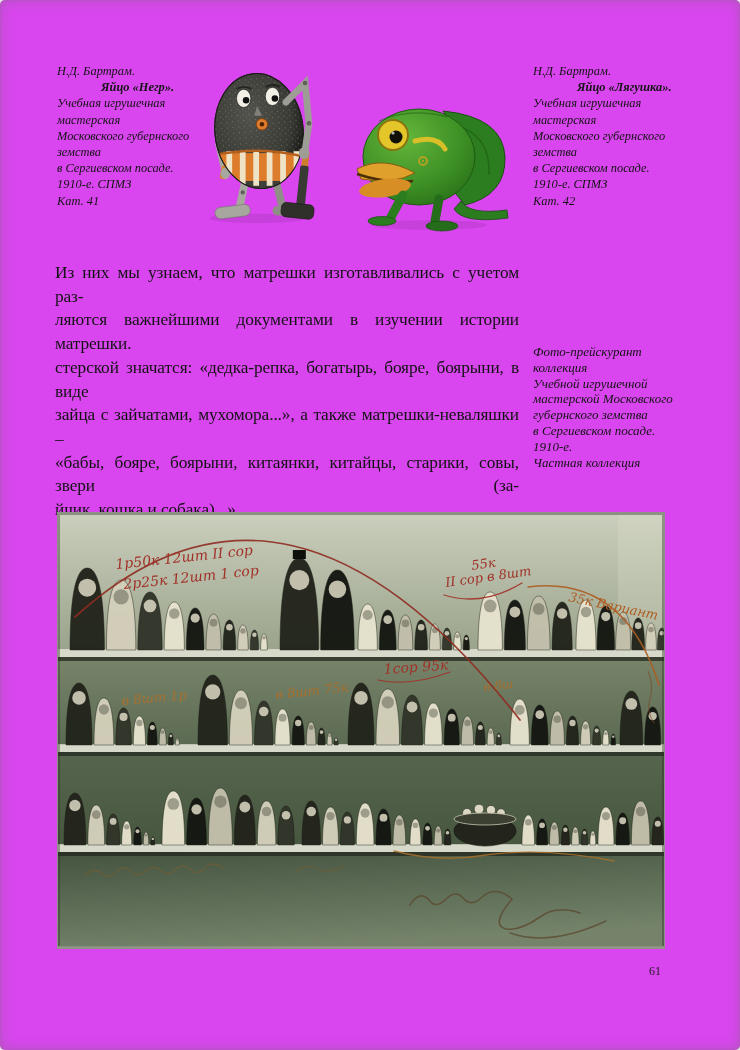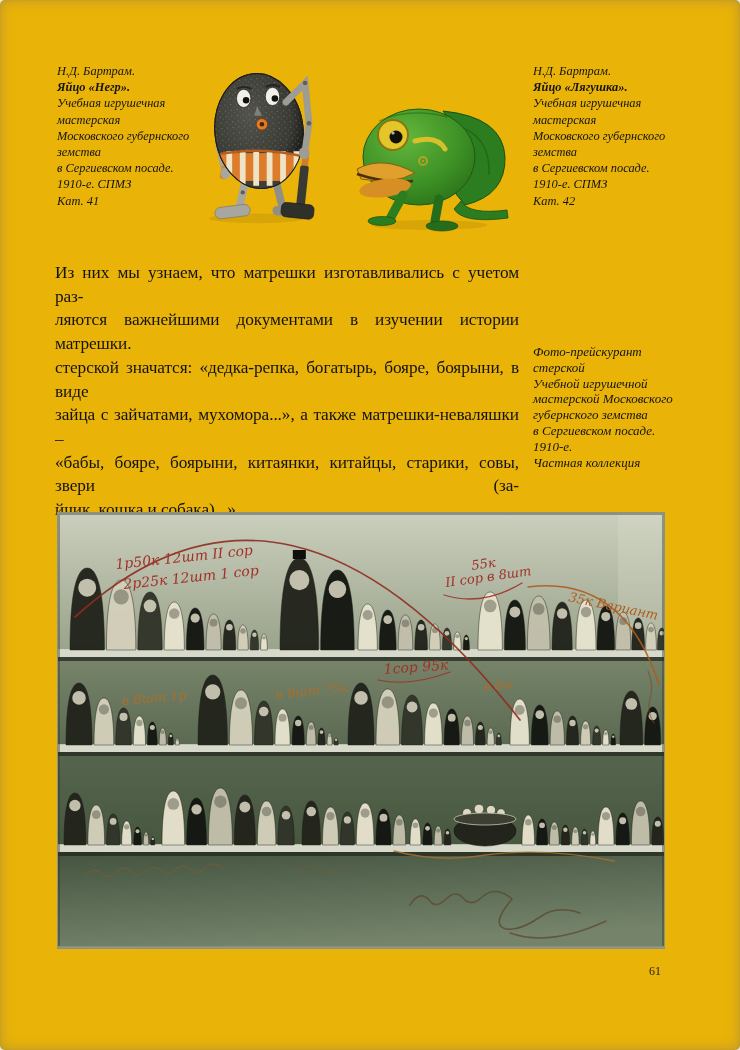--- a/index.html
+++ b/index.html
@@ -1,24 +1,24 @@
 <!DOCTYPE html>
 <html><head>
 <meta charset="utf-8">
 <style>
   html,body{margin:0;padding:0;background:#e9e9e7;}
   .page{
     position:relative;width:740px;height:1050px;margin:0 auto;
-    background:#eab308;overflow:hidden;border-radius:5px;
+    background:#d946ef;overflow:hidden;border-radius:5px;
     box-shadow:inset 0 0 14px rgba(110,110,104,.38), inset 0 0 3px rgba(120,120,115,.25);
     font-family:"Liberation Serif","DejaVu Serif",serif;color:#1b1b1b;
   }
   .caption{position:absolute;font-style:italic;font-size:12.4px;line-height:16.2px;color:#141414;}
   .caption div{white-space:nowrap;}
-  .caption .b{font-weight:bold;}
+  .caption .b{font-weight:bold;margin-left:44px;}
   .caption-left{left:57px;top:63px;width:155px;}
   .caption-right{left:533px;top:63px;width:175px;}
   .caption-photo{left:533px;top:344px;width:180px;line-height:15.8px;font-size:13px;}
   .bodytext{position:absolute;left:55px;top:261px;width:464px;font-size:17.3px;line-height:23.7px;color:#131313;letter-spacing:-0.1px;}
   .bodytext div{text-align:justify;text-align-last:justify;white-space:normal;}
   .bodytext div:last-child{text-align-last:left;}
   .toy{position:absolute;}
   .toy-egg{left:197px;top:60px;width:126px;height:168px;}
   .toy-frog{left:351px;top:90px;width:160px;height:142px;}
   .photo-wrap{position:absolute;left:58px;top:513px;width:606px;height:435px;outline:1px solid #8d9383;}
@@ -176,21 +176,21 @@
       <div>Из них мы узнаем, что матрешки изготавливались с учетом раз-</div>
       <div>ляются важнейшими документами в изучении истории матрешки.</div>
       <div>стерской значатся: «дедка-репка, богатырь, бояре, боярыни, в виде</div>
       <div>зайца с зайчатами, мухомора...», а также матрешки-неваляшки –</div>
       <div>«бабы, бояре, боярыни, китаянки, китайцы, старики, совы, звери (за-</div>
       <div>йчик, кошка и собака)...»</div>
     </div>
 
   <div class="caption caption-photo">
       <div>Фото-прейскурант</div>
-      <div>стерской</div>
+      <div>коллекция</div>
       <div>Учебной игрушечной</div>
       <div>мастерской Московского</div>
       <div>губернского земства</div>
       <div>в Сергиевском посаде.</div>
       <div>1910-е.</div>
       <div>Частная коллекция</div>
     </div>
 
   <div class="photo-wrap">
     <svg id="price-photo-svg" viewBox="0 0 606 435" width="606" height="435">

